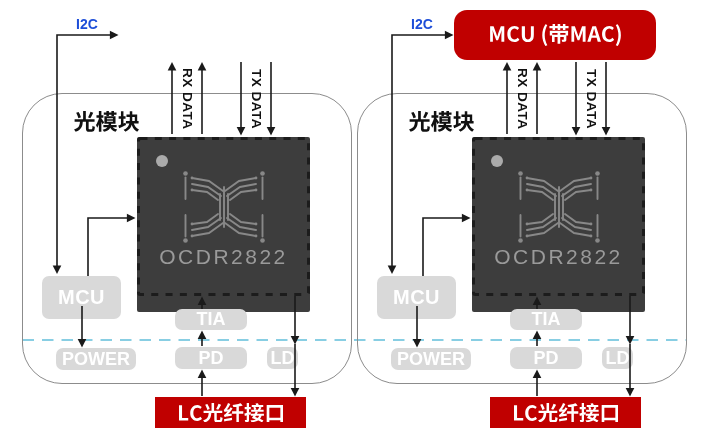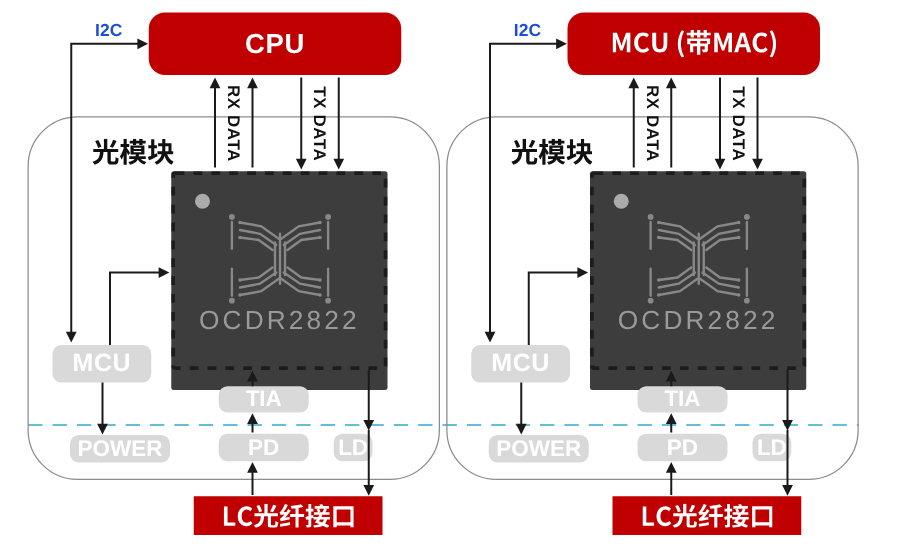--- a/index.html
+++ b/index.html
@@ -27,21 +27,21 @@
   .chip-pins { position:absolute; left:0; top:0; }
   .pin1 { position:absolute; left:19px; top:18px; width:12px; height:12px;
           border-radius:50%; background:#ABABAB; }
   .chip-logo { position:absolute; left:45px; top:32px; }
   .chip-part { position:absolute; left:0; right:0; top:108px; text-align:center;
                color:#9A9A9A; font-size:21px; font-weight:normal; letter-spacing:2.5px; }
 
   .gbox { position:absolute; background:#D9D9D9; border-radius:7px;
           display:flex; align-items:center; justify-content:center;
           color:#ffffff; font-weight:bold; }
-  .mcu   { left:20px;  top:276px; width:79px; height:30px; font-size:20px; letter-spacing:.5px; }
+  .mcu   { left:20px;  top:276px; width:79px; height:43px; font-size:20px; letter-spacing:.5px; }
   .power { left:34px;  top:348px; width:80px; height:22px; font-size:18px; }
   .tia   { left:153px; top:309px; width:72px; height:21px; font-size:18px; }
   .pd    { left:153px; top:347px; width:72px; height:22px; font-size:18px; }
   .ld    { left:245px; top:347px; width:31px; height:22px; font-size:18px; }
 
   .lc-box { position:absolute; left:133px; top:397px; width:151px; height:31px;
             background:#C00000; display:flex; align-items:center; justify-content:center; }
 
   .connectors { position:absolute; left:0; top:0; pointer-events:none; }
   .connectors .ln { stroke:#1A1A1A; stroke-width:1.6; fill:none; }
@@ -52,23 +52,20 @@
 </head>
 <body>
 
 <div class="stage">
   <svg class="fiber-rule" width="720" height="440" viewBox="0 0 720 440">
     <line x1="22.5" y1="340" x2="687" y2="340" stroke="#62BFDA" stroke-width="1.7" stroke-dasharray="11.5 8"></line>
   </svg>
 
   <div class="module" style="left:22px">
     <div class="enclosure"></div>
-    <div class="host-box" aria-label="CPU">
-        <span class="host-text">CPU</span>
-      </div>
     <span class="i2c">I2C</span>
     <span class="vlabel" style="left:150px">RX DATA</span>
     <span class="vlabel" style="left:219px">TX DATA</span>
     <div class="enc-label" aria-label="光模块">
       <span class="sr">光模块</span>
       <svg width="65" height="20.8" viewBox="0.5 -18.7 64.8 20.7" aria-hidden="true">
           <path fill="#111111" d="M12.4 -8.6H15.1V-1.5Q15.1 -0.9 15.2 -0.7Q15.4 -0.6 15.9 -0.6Q16.1 -0.6 16.3 -0.6Q16.6 -0.6 16.9 -0.6Q17.2 -0.6 17.5 -0.6Q17.8 -0.6 18.0 -0.6Q18.3 -0.6 18.5 -0.8Q18.7 -1.1 18.8 -1.8Q18.9 -2.6 18.9 -4.1Q19.2 -3.8 19.6 -3.6Q20.1 -3.4 20.5 -3.3Q21.0 -3.1 21.3 -3.0Q21.2 -1.1 20.9 -0.0Q20.5 1.1 19.9 1.5Q19.3 1.9 18.2 1.9Q18.0 1.9 17.6 1.9Q17.3 1.9 16.9 1.9Q16.4 1.9 16.1 1.9Q15.7 1.9 15.6 1.9Q14.3 1.9 13.6 1.6Q13.0 1.3 12.7 0.5Q12.4 -0.2 12.4 -1.5ZM6.5 -8.5H9.3Q9.2 -6.7 8.9 -5.1Q8.6 -3.5 7.8 -2.2Q7.1 -0.9 5.7 0.2Q4.4 1.3 2.1 2.0Q2.0 1.6 1.7 1.2Q1.5 0.8 1.1 0.4Q0.8 -0.0 0.5 -0.3Q2.5 -0.9 3.6 -1.7Q4.8 -2.5 5.4 -3.6Q5.9 -4.6 6.2 -5.9Q6.4 -7.1 6.5 -8.5ZM2.7 -16.9 5.1 -17.8Q5.6 -16.9 6.1 -16.0Q6.6 -15.0 6.9 -14.1Q7.3 -13.2 7.5 -12.4L4.9 -11.4Q4.8 -12.1 4.4 -13.1Q4.1 -14.0 3.6 -15.0Q3.1 -16.0 2.7 -16.9ZM16.9 -17.9 19.7 -17.0Q19.2 -16.0 18.7 -15.0Q18.2 -14.0 17.7 -13.1Q17.2 -12.2 16.7 -11.5L14.4 -12.4Q14.8 -13.1 15.3 -14.1Q15.8 -15.0 16.2 -16.0Q16.6 -17.0 16.9 -17.9ZM1.1 -10.6H21.0V-8.1H1.1ZM9.6 -18.7H12.3V-9.6H9.6Z M30.2 -17.2H42.9V-15.0H30.2ZM29.8 -4.8H43.0V-2.6H29.8ZM32.8 -18.7H35.3V-13.8H32.8ZM37.8 -18.7H40.4V-13.8H37.8ZM33.3 -8.9V-7.9H39.3V-8.9ZM33.3 -11.5V-10.6H39.3V-11.5ZM30.8 -13.4H41.9V-6.1H30.8ZM35.1 -6.3H37.6Q37.5 -4.8 37.2 -3.5Q36.8 -2.2 36.0 -1.1Q35.3 -0.1 33.9 0.7Q32.5 1.5 30.3 2.0Q30.2 1.5 29.8 0.9Q29.3 0.2 29.0 -0.1Q30.9 -0.5 32.1 -1.1Q33.2 -1.6 33.8 -2.4Q34.5 -3.2 34.7 -4.2Q35.0 -5.1 35.1 -6.3ZM38.3 -4.0Q38.9 -2.6 40.2 -1.6Q41.6 -0.6 43.6 -0.2Q43.3 0.0 43.0 0.4Q42.7 0.8 42.4 1.2Q42.1 1.6 41.9 1.9Q39.7 1.3 38.2 -0.1Q36.8 -1.5 36.0 -3.6ZM22.9 -14.6H29.8V-12.1H22.9ZM25.3 -18.7H27.8V2.0H25.3ZM25.6 -12.8 27.0 -12.2Q26.8 -10.8 26.4 -9.4Q26.1 -8.0 25.7 -6.6Q25.2 -5.2 24.7 -4.0Q24.2 -2.9 23.7 -2.0Q23.5 -2.4 23.3 -2.9Q23.1 -3.3 22.9 -3.8Q22.6 -4.3 22.4 -4.7Q22.9 -5.4 23.4 -6.3Q23.9 -7.3 24.3 -8.4Q24.8 -9.5 25.1 -10.6Q25.4 -11.7 25.6 -12.8ZM27.7 -11.5Q27.9 -11.3 28.3 -10.7Q28.7 -10.1 29.1 -9.5Q29.6 -8.8 30.0 -8.2Q30.4 -7.6 30.5 -7.3L28.9 -5.5Q28.7 -6.0 28.4 -6.7Q28.1 -7.4 27.8 -8.1Q27.4 -8.9 27.1 -9.5Q26.7 -10.2 26.5 -10.6Z M52.8 -15.2H63.5V-7.5H61.1V-12.7H52.8ZM52.3 -8.8H64.9V-6.3H52.3ZM59.5 -7.9Q60.2 -5.3 61.6 -3.3Q63.0 -1.3 65.3 -0.3Q65.1 -0.1 64.7 0.4Q64.3 0.8 64.0 1.2Q63.7 1.6 63.5 2.0Q61.8 1.1 60.6 -0.2Q59.4 -1.6 58.6 -3.4Q57.8 -5.2 57.3 -7.4ZM56.1 -18.5H58.6V-10.6Q58.6 -8.8 58.4 -7.1Q58.2 -5.3 57.5 -3.6Q56.8 -1.9 55.4 -0.5Q54.0 0.9 51.7 2.0Q51.5 1.7 51.2 1.3Q50.9 1.0 50.6 0.6Q50.2 0.2 49.9 0.0Q52.0 -0.9 53.2 -2.1Q54.5 -3.4 55.1 -4.8Q55.7 -6.2 55.9 -7.6Q56.1 -9.1 56.1 -10.6ZM45.0 -13.6H51.9V-11.1H45.0ZM47.3 -18.4H49.8V-3.8H47.3ZM44.6 -4.2Q45.5 -4.5 46.7 -4.9Q47.8 -5.4 49.1 -6.0Q50.4 -6.5 51.8 -7.1L52.4 -4.7Q50.7 -3.9 48.9 -3.0Q47.1 -2.2 45.6 -1.5Z"></path>
         </svg>
     </div>
     <div class="chip">

